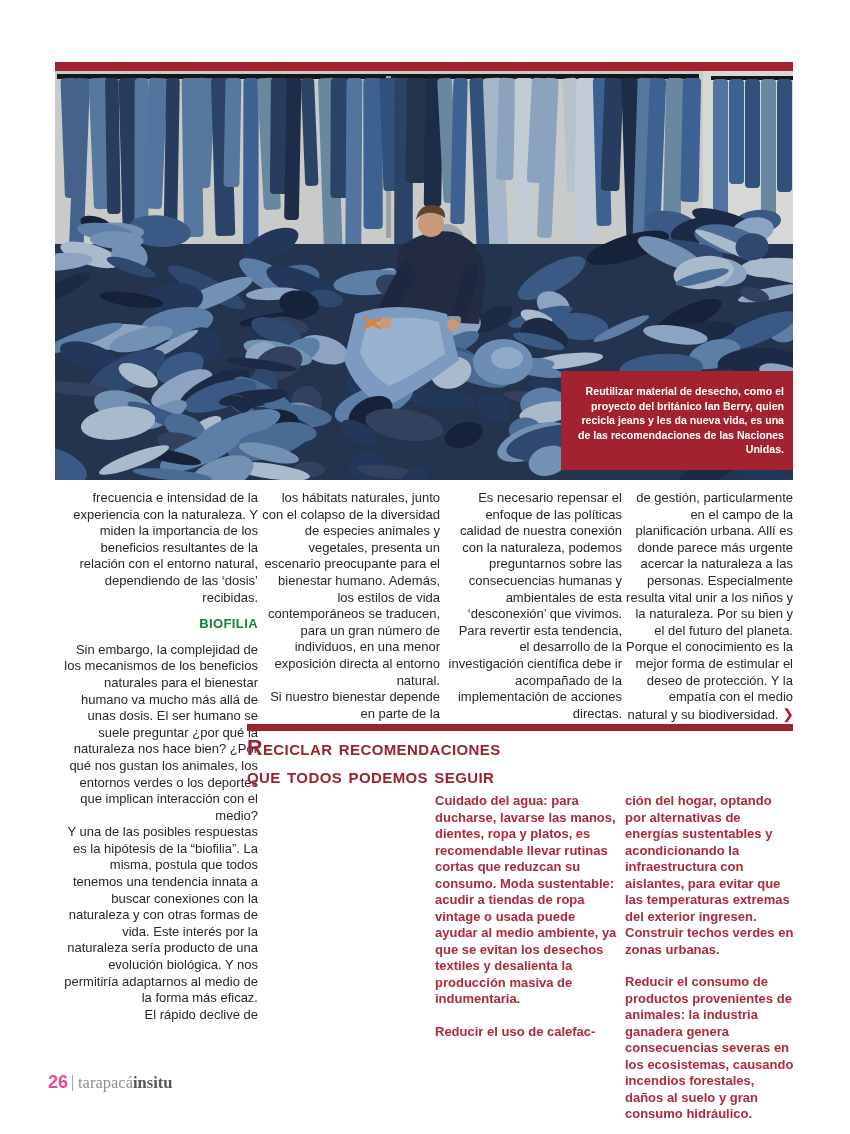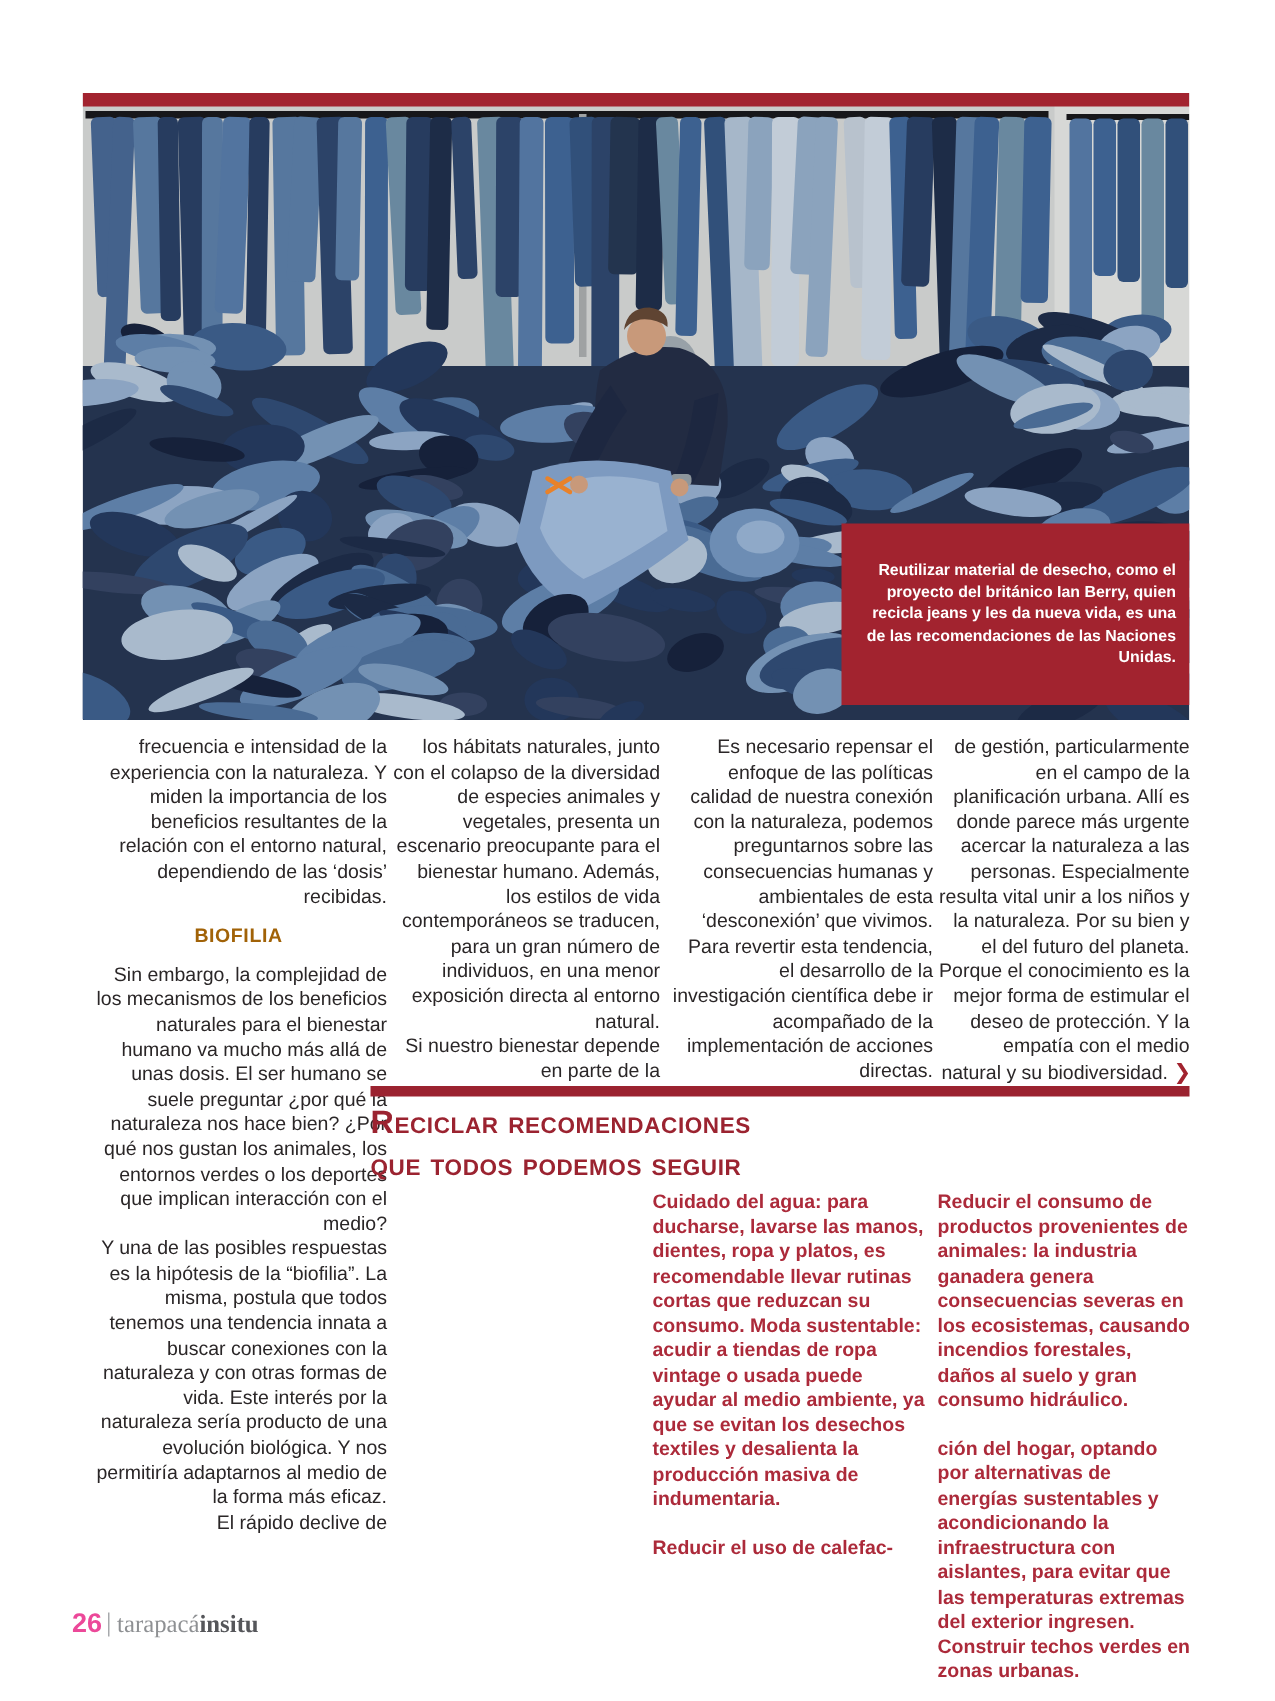--- a/index.html
+++ b/index.html
@@ -2,32 +2,32 @@
 <html lang="es"><head>
 <meta charset="utf-8">
 <style>
   html,body{margin:0;padding:0;background:#ffffff;}
   .page{position:relative;width:850px;height:1134px;background:#ffffff;overflow:hidden;
         font-family:"Liberation Sans","DejaVu Sans",sans-serif;color:#2a2627;}
 
   
   .photo-block{position:absolute;left:55px;top:62px;width:738px;height:418px;overflow:hidden;}
   .photo-svg{position:absolute;left:0;top:0;width:738px;height:418px;display:block;}
-  .photo-caption{position:absolute;right:0;bottom:10px;width:214px;padding:24px 9px;
+  .photo-caption{position:absolute;right:0;bottom:10px;width:214px;padding:13px 9px;
         background:#a2232f;color:#ffffff;font-size:10.6px;line-height:14.6px;
         font-weight:bold;text-align:right;}
 
   
   .col{position:absolute;top:490px;font-size:13px;line-height:16.6px;text-align:right;}
   .col p{margin:0;}
   .col-1{left:60px;width:198px;}
   .col-2{left:262px;width:178px;}
   .col-3{left:446px;width:176px;}
   .col-4{left:626px;width:167px;}
-  .biofilia{display:block;text-align:center;color:#a16207;font-weight:bold;
+  .biofilia{display:block;color:#15803d;font-weight:bold;
         font-size:13px;letter-spacing:.4px;margin:10px 0 9px 0;}
   .jump-arrow{color:#a2232f;font-weight:bold;font-size:14px;letter-spacing:-1px;}
 
   
   .reco-bar{position:absolute;left:247px;top:724px;width:546px;height:7px;background:#9b2330;}
   .reco-title{position:absolute;left:247px;top:735px;width:546px;margin:0;
         color:#9b2330;font-variant:small-caps;font-weight:bold;font-size:21.5px;
         line-height:27.5px;letter-spacing:.4px;}
   .reco-col{position:absolute;top:793px;color:#ac2a3a;font-weight:bold;
         font-size:13px;line-height:16.5px;text-align:left;}
@@ -319,22 +319,22 @@
   <div class="reco-bar"></div>
   <h2 class="reco-title"><span>Reciclar recomendaciones</span><br><span>que todos podemos seguir</span></h2>
 
   <div class="reco-col reco-a">
   </div>
   <div class="reco-col reco-b">
     <p>Cuidado del agua: para ducharse, lavarse las manos, dientes, ropa y platos, es recomendable llevar rutinas cortas que reduzcan su consumo. Moda sustentable: acudir a tiendas de ropa vintage o usada puede ayudar al medio ambiente, ya que se evitan los desechos textiles y desalienta la producción masiva de indumentaria.</p>
     <p>Reducir el uso de calefac-</p>
   </div>
   <div class="reco-col reco-c">
+    <p>ción del hogar, optando por alternativas de energías sustentables y acondicionando la infraestructura con aislantes, para evitar que las temperaturas extremas del exterior ingresen. Construir techos verdes en zonas urbanas.</p>
     <p>Reducir el consumo de productos provenientes de animales: la industria ganadera genera consecuencias severas en los ecosistemas, causando incendios forestales, daños al suelo y gran consumo hidráulico.</p>
-    <p>ción del hogar, optando por alternativas de energías sustentables y acondicionando la infraestructura con aislantes, para evitar que las temperaturas extremas del exterior ingresen. Construir techos verdes en zonas urbanas.</p>
   </div>
 
   <div class="footer">
     <span class="footer-page">26</span>
     <span class="footer-divider"></span>
     <span class="footer-name"><span class="light">tarapacá</span><span class="boldpart">insitu</span></span>
   </div>
 
 </div>
 

